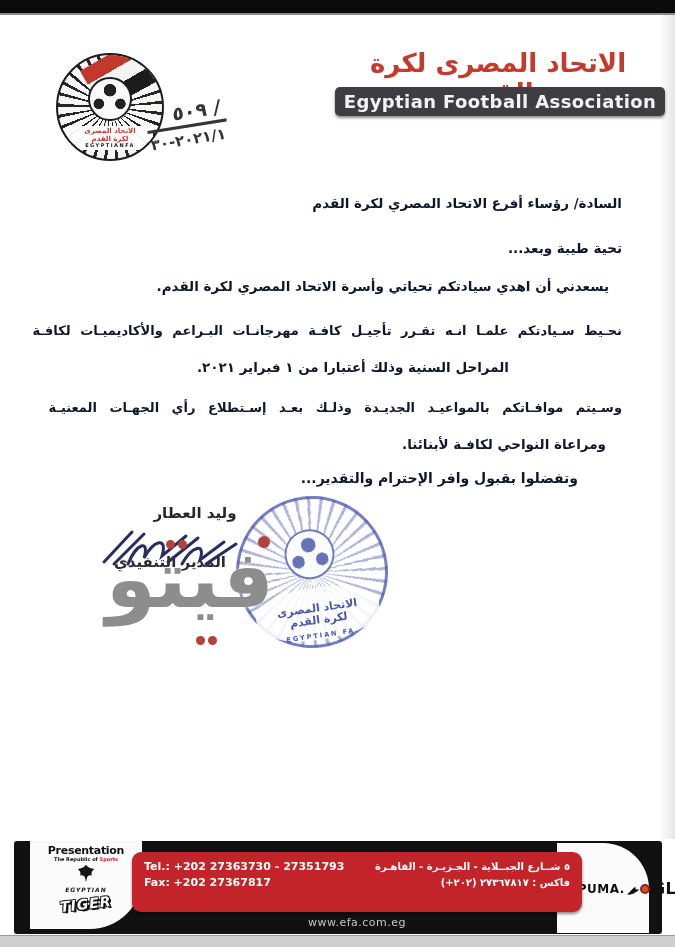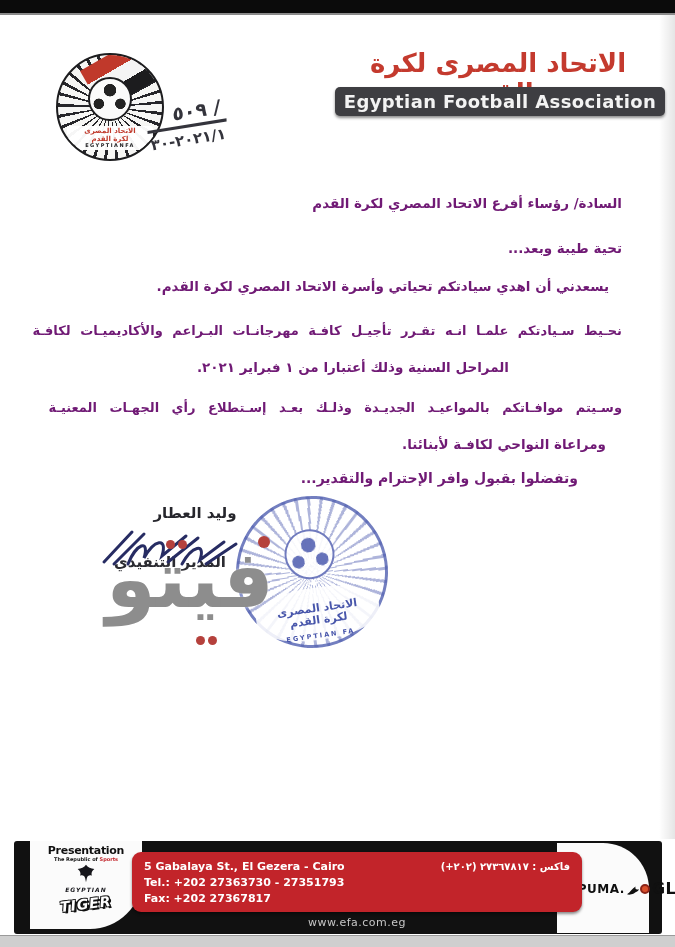--- a/index.html
+++ b/index.html
@@ -36,21 +36,21 @@
             border-bottom:3px solid #34343c;transform:skewX(-6deg);}
   .note-date{direction:ltr;font-size:15px;margin-top:3px;padding-right:10px;}
 
   .title-ar{position:absolute;right:14px;top:48px;width:326px;text-align:center;direction:rtl;
             font-size:26px;font-weight:700;color:#c43a2e;}
   .banner-en{position:absolute;right:10px;top:87px;width:330px;height:29px;line-height:29px;
              background:#3e3e42;color:#f3f3f3;font-size:18px;font-weight:700;text-align:center;
              border-radius:5px;letter-spacing:.4px;box-shadow:0 2px 3px rgba(0,0,0,.45);}
 
   
-  .ln{position:absolute;direction:rtl;font-weight:700;color:#701a75;font-size:13.5px;
+  .ln{position:absolute;direction:rtl;font-weight:700;color:#0f172a;font-size:13.5px;
       white-space:nowrap;z-index:10;}
   .ln-to{top:195px;right:53px;}
   .ln-greet{top:240px;right:53px;}
   .ln-p1{top:278px;right:66px;}
   .ln-j{font-size:13px;word-spacing:5px;}
   .ln-p2a{top:323px;right:53px;}
   .ln-p2b{top:359px;right:166px;}
   .ln-p3a{top:400px;right:53px;word-spacing:8px;text-align:right;}
   .ln-p3b{top:436px;right:69px;}
   .ln-close{top:470px;right:97px;font-size:14px;}
@@ -198,25 +198,25 @@
       <svg width="20" height="20" viewBox="0 0 24 24">
         <path d="M12 1 C10 4 6 6 2 6 C5 8 6 11 5 14 C8 13 10 14 11 17 L12 22 L13 17 C14 14 16 13 19 14 C18 11 19 8 22 6 C18 6 14 4 12 1 Z" fill="#15151a"></path>
       </svg>
       <div class="egy-label">EGYPTIAN</div>
     </div>
     <div class="tiger">TIGER</div>
   </div>
 
   <div class="addr-box">
     <div class="addr-en">
-      <div>5 Gabalaya St., El Gezera - Cairo</div>
       <div>Tel.: +202 27363730 - 27351793</div>
       <div>Fax: +202 27367817</div>
     </div>
     <div class="addr-ar">
+      <div>٥ شــارع الجبــلاية - الجـزيـرة - القاهـرة</div>
       <div>فاكس : ٢٧٣٦٧٨١٧ (٢٠٢+)</div>
     </div>
   </div>
 
   <div class="website">www.efa.com.eg</div>
 
   <div class="card-right">
     <svg width="16" height="18" viewBox="0 0 18 18">
       <path d="M9 0 C14 3 12 7 10 9 C14 8 16 11 14 14 C12 17 7 17 5 14 C3 11 5 9 7 8 C4 8 3 4 6 2 Z" fill="#82307e"></path>
     </svg>

